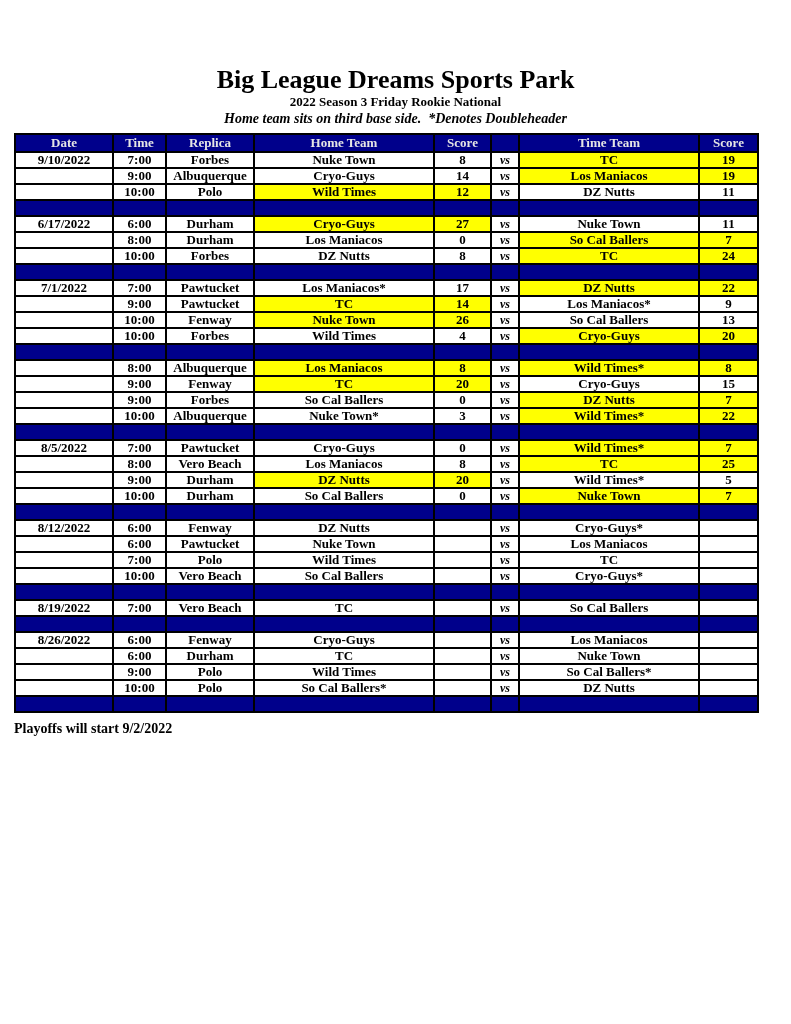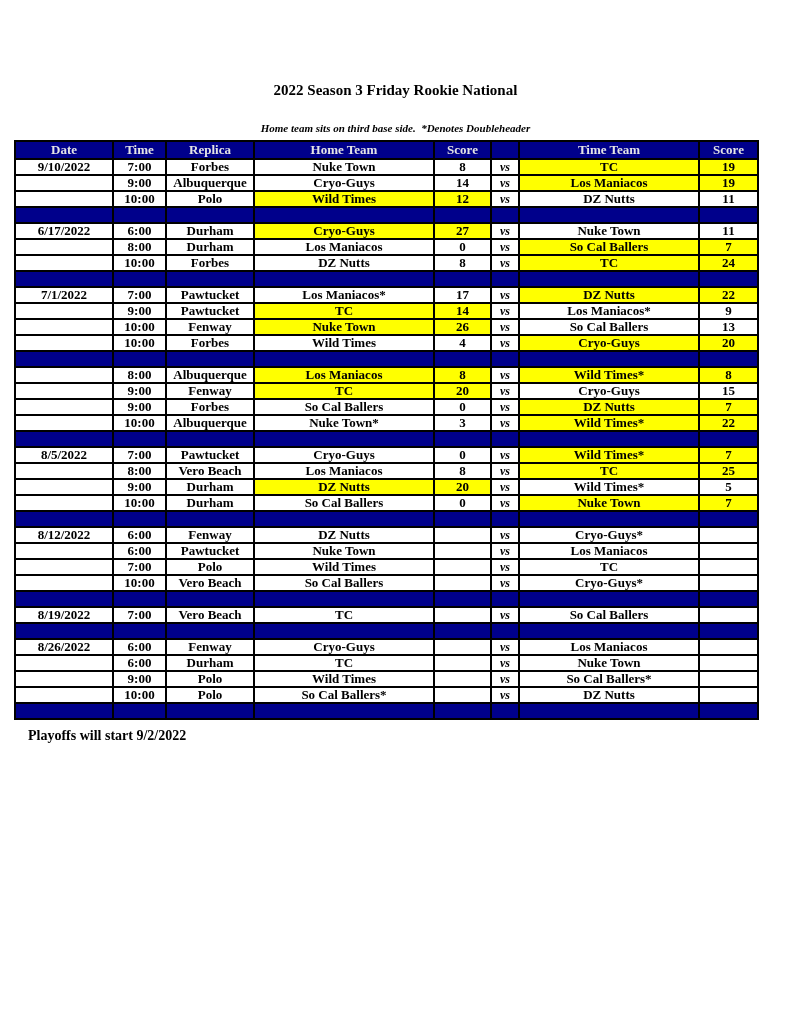--- a/index.html
+++ b/index.html
@@ -9,22 +9,22 @@
     width: 791px; height: 1024px;
     font-family: "Liberation Serif", serif;
     font-weight: bold;
     color: #000000;
     overflow: hidden;
   }
   .page { width: 791px; height: 1024px; position: relative; }
 
   .header-block { text-align: center; padding-top: 66px; }
   .title    { font-size: 26px; line-height: 1.1; letter-spacing: 0px; }
-  .subtitle { font-size: 15px; line-height: 1.1; margin-top: 16px; }
-  .note     { font-size: 11px; font-style: italic; margin-top: 23px; white-space: pre-wrap; }
+  .subtitle { font-size: 13px; line-height: 1.1; margin-top: 0; }
+  .note     { font-size: 14px; font-style: italic; margin-top: 2px; white-space: pre-wrap; }
 
   table.schedule {
     border-collapse: collapse;
     table-layout: fixed;
     width: 743px;
     margin: 6px 0 0 14px;
   }
   .schedule th, .schedule td {
     border: 2px solid #000000;
     padding: 0 2px;
@@ -40,28 +40,29 @@
   .schedule thead th {
     background: var(--navy);
     color: #e5e5e5;
     height: 18px;
     font-size: 13px;
   }
   .schedule td.hl { background: var(--yellow); }
   .schedule tr.sep td { background: var(--navy); height: 16px; }
   .schedule td.c-vs { font-style: italic; font-size: 12px; }
 
-  .footer { margin: 8px 0 0 28px; font-size: 14px; }
+  .footer { margin: 8px 0 0 14px; font-size: 14px; }
 </style>
 </head>
 <body>
 
 <div class="page">
 
   <div class="header-block">
+    <div class="title">Big League Dreams Sports Park</div>
     <div class="subtitle">2022 Season 3 Friday Rookie National</div>
     <div class="note">Home team sits on third base side.  *Denotes Doubleheader</div>
   </div>
 
   <table class="schedule">
     <colgroup>
       <col style="width:98px">
         <col style="width:53px">
         <col style="width:88px">
         <col style="width:180px">

